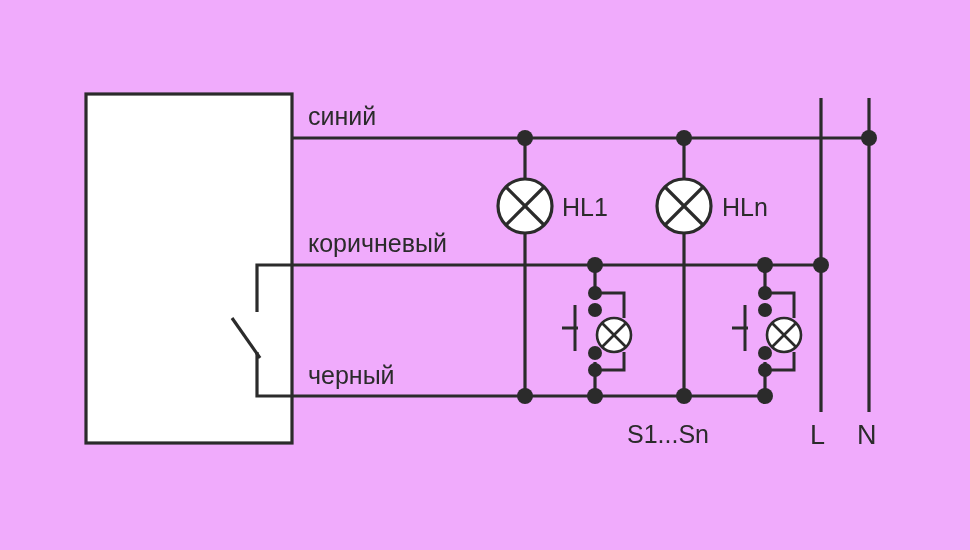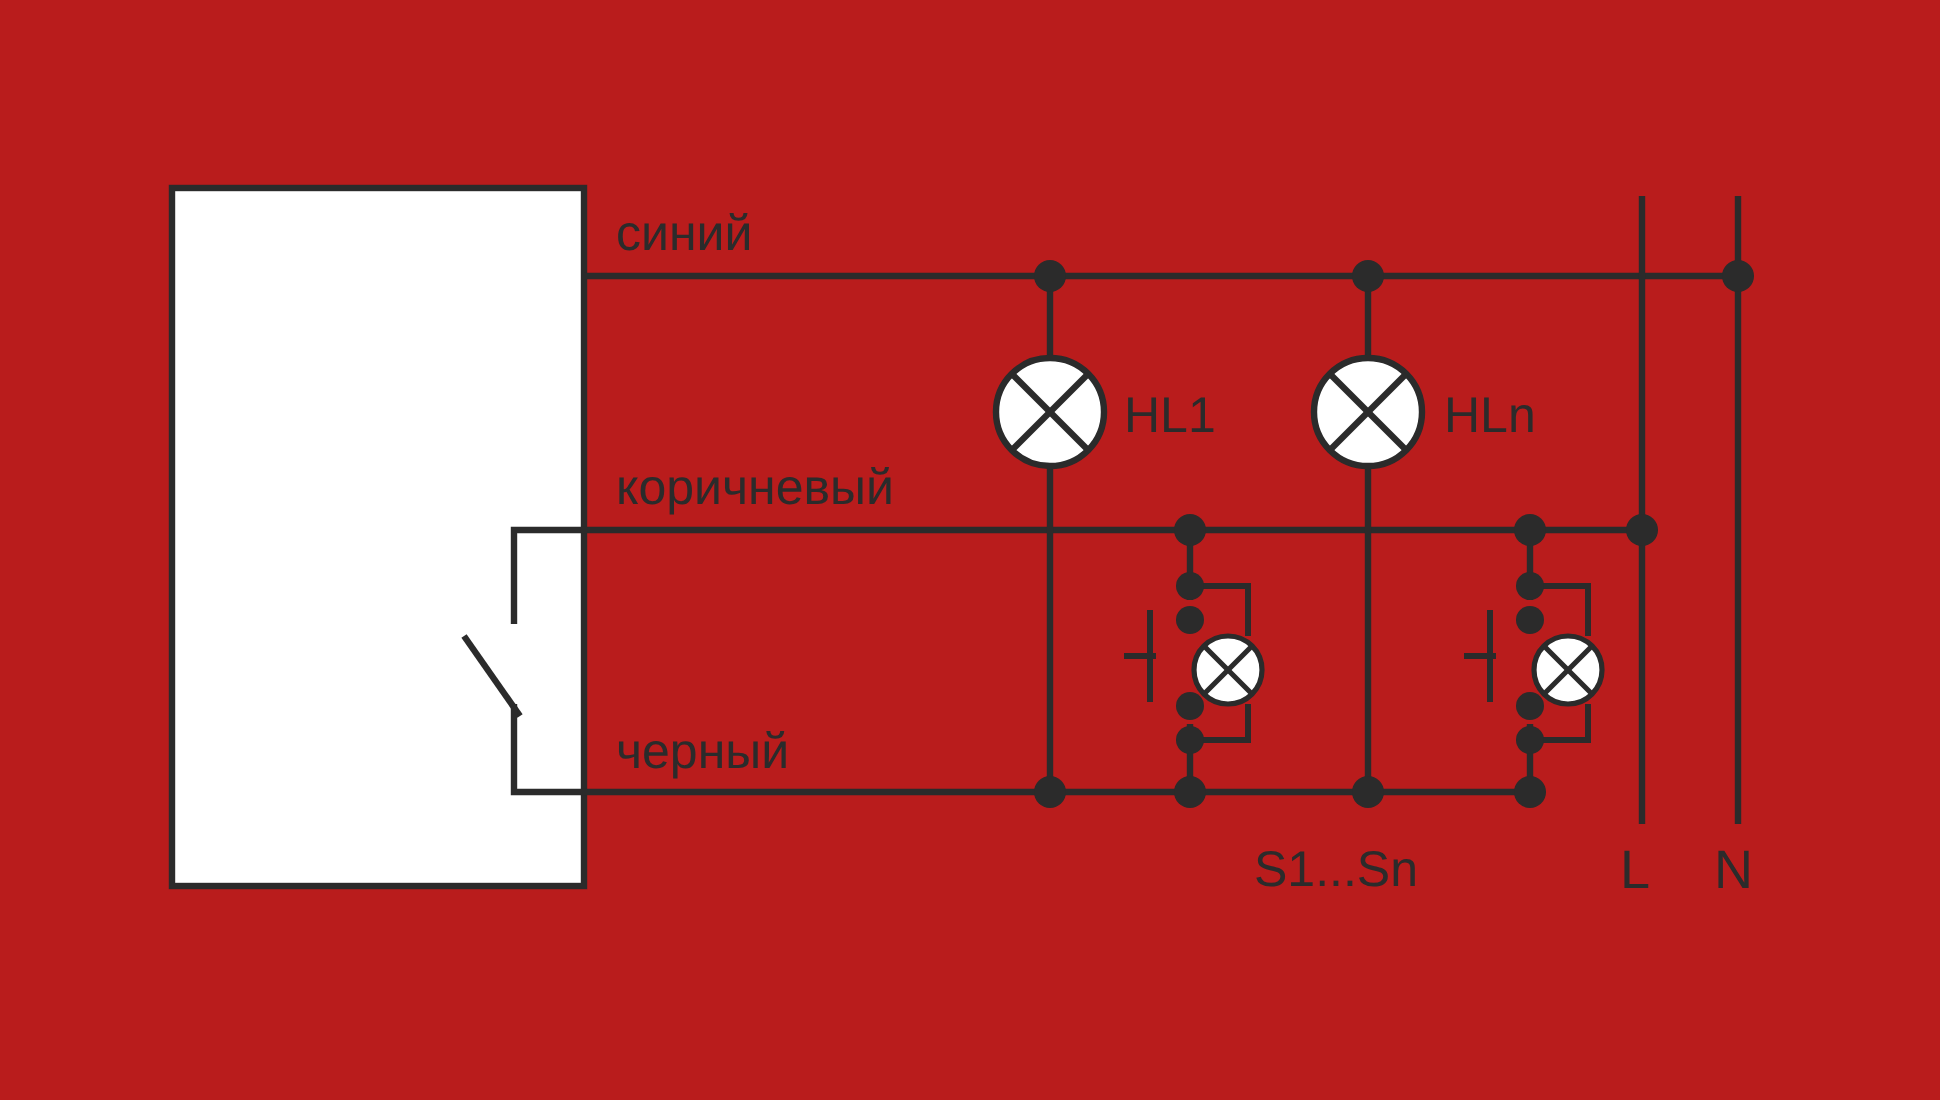--- a/index.html
+++ b/index.html
@@ -11,21 +11,21 @@
   body {
     width: 970px;
     height: 550px;
     overflow: hidden;
     font-family: "Liberation Sans", sans-serif;
   }
   #diagram-root {
     position: relative;
     width: 970px;
     height: 550px;
-    background: #b91c1c;
+    background: #f0abfc;
   }
   svg#schematic {
     display: block;
     width: 970px;
     height: 550px;
   }
   .wire {
     stroke: #2b2b2b;
     stroke-width: 3.2;
     fill: none;

